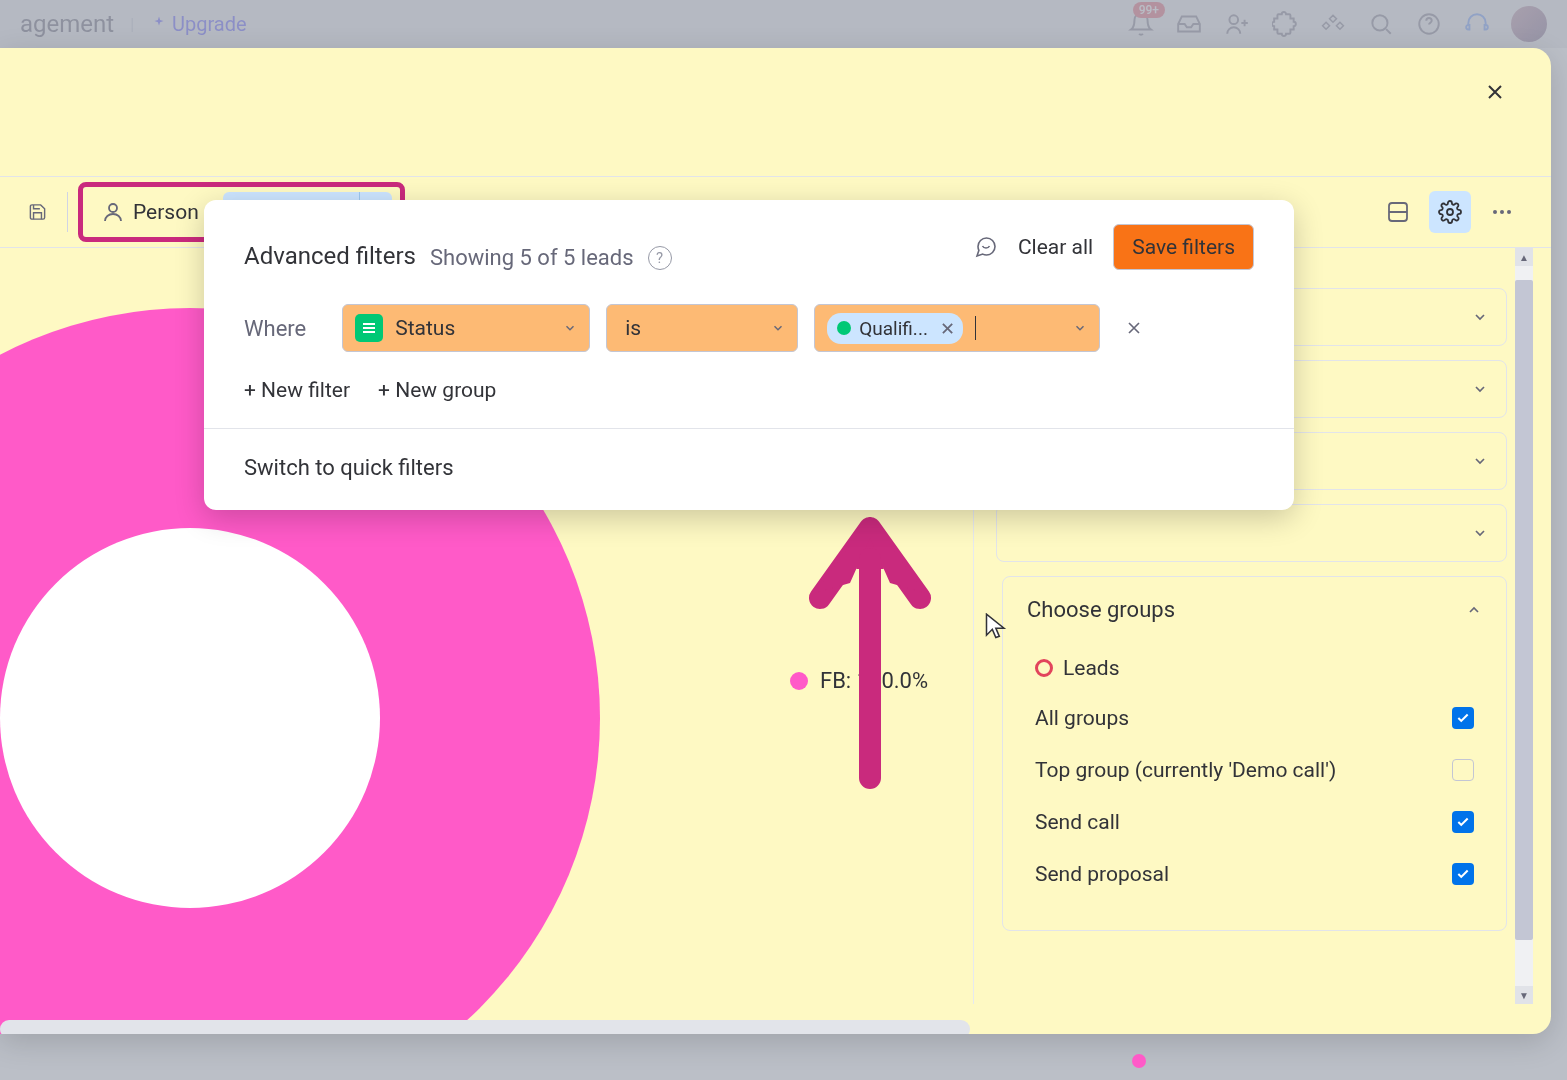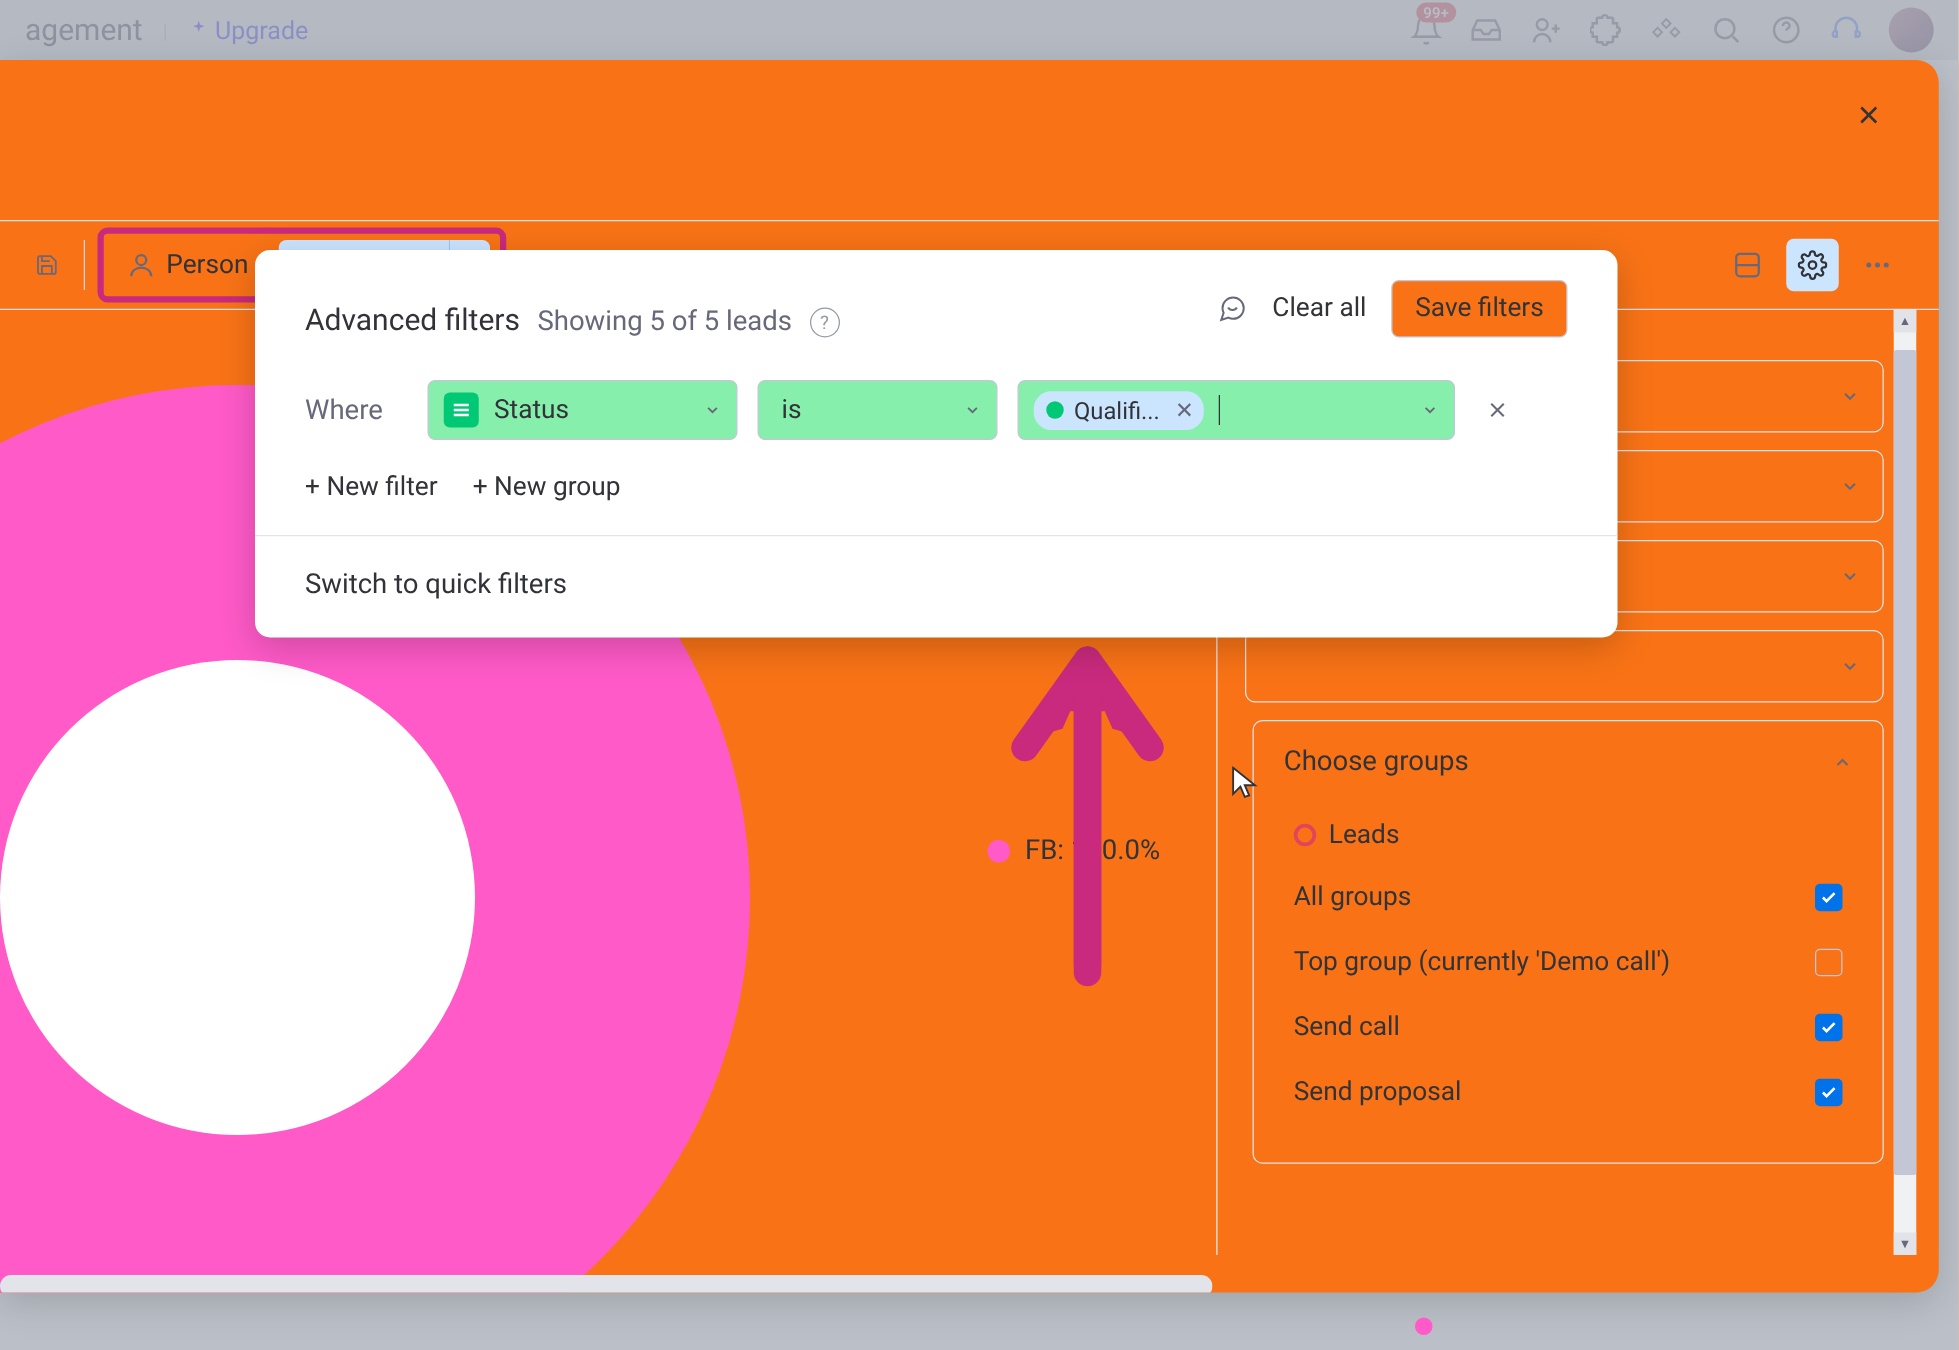--- a/index.html
+++ b/index.html
@@ -12,21 +12,21 @@
     .upgrade { color: #6161ff; font-size: 20px; display: flex; align-items: center; gap: 4px; }
     .top-nav-right { position: absolute; right: 20px; display: flex; align-items: center; gap: 20px; }
     .top-icon { width: 28px; height: 28px; opacity: 0.35; display: flex; align-items: center; justify-content: center; position: relative; }
     .notif-badge { position: absolute; top: -8px; right: -10px; background: #e2445c; color: white; font-size: 12px; border-radius: 10px; padding: 1px 6px; font-weight: 500; }
     .avatar { width: 36px; height: 36px; border-radius: 50%; background: linear-gradient(135deg,#c4a0b0,#8a7a9a); opacity: 0.5; }
     
     
     .overlay { position: absolute; inset: 0; background: rgba(80,90,110,0.35); }
     
     
-    .modal { position: absolute; top: 48px; left: 0; right: 16px; bottom: 46px; background: #f97316; border-radius: 0 18px 18px 0; box-shadow: 0 8px 30px rgba(0,0,0,0.15); overflow: hidden; }
+    .modal { position: absolute; top: 48px; left: 0; right: 16px; bottom: 46px; background: #fef9c3; border-radius: 0 18px 18px 0; box-shadow: 0 8px 30px rgba(0,0,0,0.15); overflow: hidden; }
     .close-btn { position: absolute; top: 28px; right: 40px; width: 32px; height: 32px; display: flex; align-items: center; justify-content: center; cursor: pointer; }
     
     
     .header-row { position: absolute; top: 128px; left: 0; right: 0; height: 72px; border-top: 1px solid #e2e4ea; border-bottom: 1px solid #e2e4ea; display: flex; align-items: center; padding: 0 28px; }
     .save-icon { width: 40px; height: 40px; display: flex; align-items: center; justify-content: center; border-right: 1px solid #d0d4e4; padding-right: 20px; margin-right: 10px; }
     
     .highlight-box { border: 5px solid #c92a7d; border-radius: 8px; padding: 5px 8px; display: flex; align-items: center; gap: 14px; }
     .person-btn { display: flex; align-items: center; gap: 8px; color: #323338; font-size: 21px; padding: 6px 10px; }
     .filter-btn { background: #cce5ff; border-radius: 6px 0 0 6px; padding: 8px 14px; display: flex; align-items: center; gap: 8px; color: #323338; font-size: 21px; border-right: 1px solid #9cc7f0; }
     .filter-chevron { background: #cce5ff; border-radius: 0 6px 6px 0; padding: 10px 8px; display: flex; align-items: center; }
@@ -41,24 +41,24 @@
     .popover-header { display: flex; align-items: flex-end; padding: 24px 40px 18px; gap: 14px; }
     .pop-title { font-size: 24px; color: #323338; }
     .pop-subtitle { font-size: 22px; color: #676879; }
     .pop-help { width: 24px; height: 24px; border: 1.5px solid #9699a6; border-radius: 50%; display: flex; align-items: center; justify-content: center; font-size: 15px; color: #9699a6; }
     .pop-header-right { margin-left: auto; display: flex; align-items: center; gap: 20px; }
     .clear-all { font-size: 21px; color: #323338; cursor: pointer; }
     .save-filters-btn { border: 1px solid #c3c6d4; border-radius: 6px; padding: 10px 18px; font-size: 21px; color: #323338; cursor: pointer; background: #f97316;}
     
     .filter-rule { display: flex; align-items: center; padding: 16px 40px; gap: 16px; }
     .where-lbl { font-size: 22px; color: #676879; margin-right: 20px; }
-    .select-box { border: 1px solid #c3c6d4; border-radius: 6px; height: 48px; display: flex; align-items: center; padding: 0 12px; font-size: 21px; color: #323338; position: relative; background: #86efac; }
+    .select-box { border: 1px solid #c3c6d4; border-radius: 6px; height: 48px; display: flex; align-items: center; padding: 0 12px; font-size: 21px; color: #323338; position: relative; background: #fdba74; }
     .sel1 { width: 248px; gap: 12px; }
     .sel2 { width: 192px; }
-    .sel3 { width: 350px; gap: 8px; }
+    .sel3 { width: 286px; gap: 8px; }
     .status-icon { width: 28px; height: 28px; background: #00c875; border-radius: 5px; display: flex; align-items: center; justify-content: center; }
     .chev-right { margin-left: auto; }
     .tag-chip { background: #cce5ff; border-radius: 14px; padding: 4px 8px 4px 10px; display: flex; align-items: center; gap: 8px; font-size: 19px; }
     .tag-dot { width: 14px; height: 14px; background: #00c875; border-radius: 50%; }
     .tag-x { font-size: 18px; color: #676879; margin-left: 4px; }
     .remove-rule { width: 36px; height: 36px; display: flex; align-items: center; justify-content: center; cursor: pointer; font-size: 24px; color: #676879; }
     
     .filter-actions { display: flex; padding: 10px 40px 26px; gap: 28px; }
     .new-filter-btn { font-size: 21px; color: #323338; cursor: pointer; }
     

